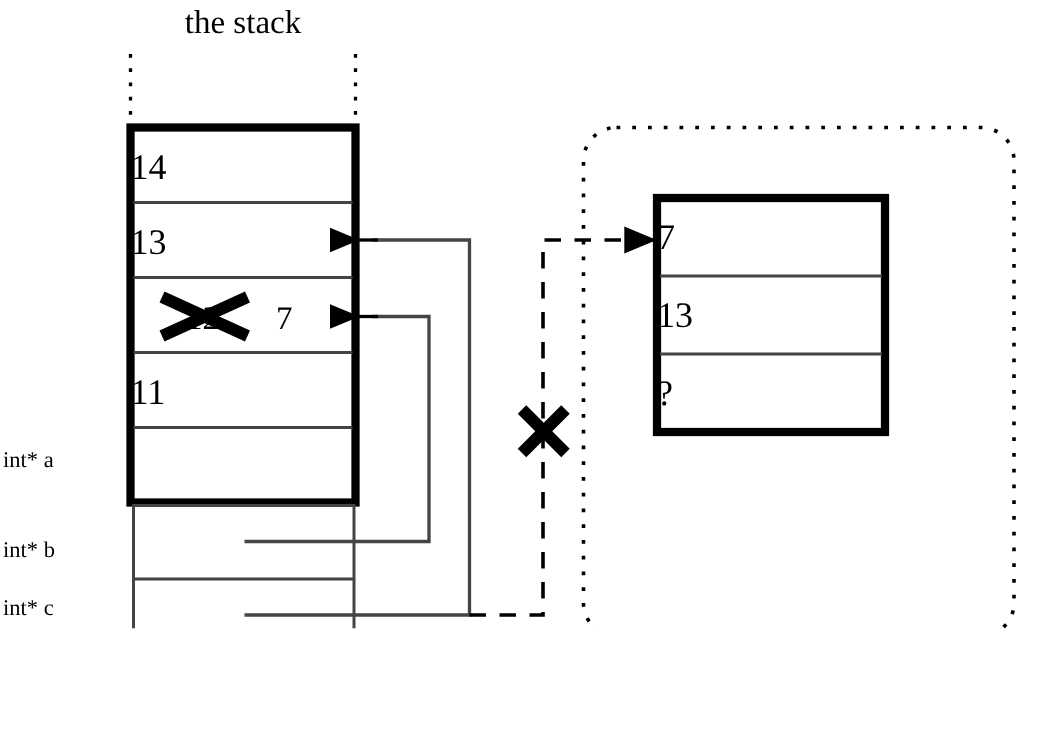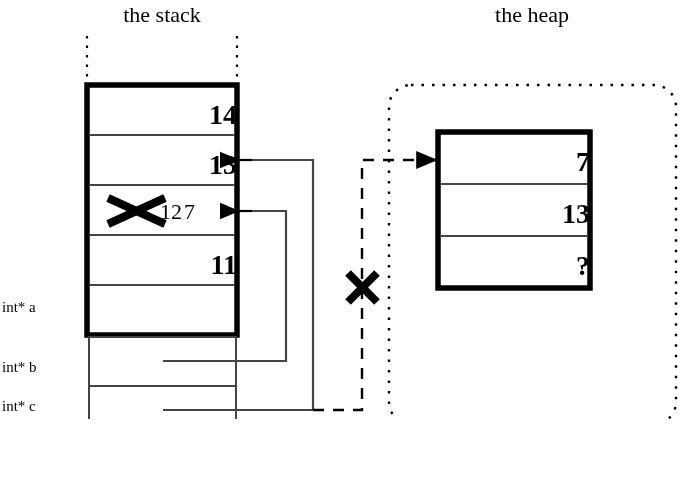--- a/index.html
+++ b/index.html
@@ -36,40 +36,38 @@
     position: absolute;
     font-size: 15px;
     color: #000;
     white-space: nowrap;
     left: 2px;
     text-align: left;
   }
 
   .cell-text {
     position: absolute;
-    font-size: 28px;
+    font-size: 24px;
     color: #000;
-    text-align: right;
+    text-align: left;
     white-space: nowrap;
-    font-weight: bold;
   }
   .struck {
     position: absolute;
     font-size: 22px;
     color: #000;
     white-space: nowrap;
   }
 </style>
 </head>
 <body>
 
 <div id="canvas">
 
   <div class="title" id="stack-title">the stack</div>
-  <div class="title" id="heap-title">the heap</div>
 
   <svg class="layer" viewBox="0 0 692 489" xmlns="http://www.w3.org/2000/svg">
 
     <g>
       <line x1="87" y1="36" x2="87" y2="84" stroke="#000" stroke-width="2.2" stroke-dasharray="2.5,7" stroke-linecap="butt"></line>
       <line x1="237" y1="36" x2="237" y2="84" stroke="#000" stroke-width="2.2" stroke-dasharray="2.5,7" stroke-linecap="butt"></line>
       <line x1="87" y1="437" x2="87" y2="487" stroke="#000" stroke-width="2.2" stroke-dasharray="2.5,7" stroke-linecap="butt"></line>
       <line x1="237" y1="437" x2="237" y2="487" stroke="#000" stroke-width="2.2" stroke-dasharray="2.5,7" stroke-linecap="butt"></line>
     </g>
 
@@ -129,21 +127,21 @@
     <g>
       <line x1="108" y1="198" x2="165" y2="224" stroke="#000" stroke-width="8"></line>
       <line x1="165" y1="198" x2="108" y2="224" stroke="#000" stroke-width="8"></line>
     </g>
   </svg>
 
   <div class="cell-text" style="left:87px; top:99px; width:150px;">14</div>
 
   <div class="cell-text" style="left:87px; top:149px; width:150px;">13</div>
 
-  <div class="struck" style="left:124px; top:199px;margin-left:36px;">12</div>
+  <div class="struck" style="left:124px; top:199px;">12</div>
   <div class="struck" style="left:184px; top:199px;">7</div>
 
   <div class="cell-text" style="left:87px; top:249px; width:150px;">11</div>
 
 
   <div class="var-label" style="top:299px;">int* a</div>
   <div class="var-label" style="top:349px;margin-top:10px;">int* b</div>
   <div class="var-label" style="top:398px;">int* c</div>
 
   <div class="cell-text" style="left:438px; top:146px; width:152px;">7</div>

